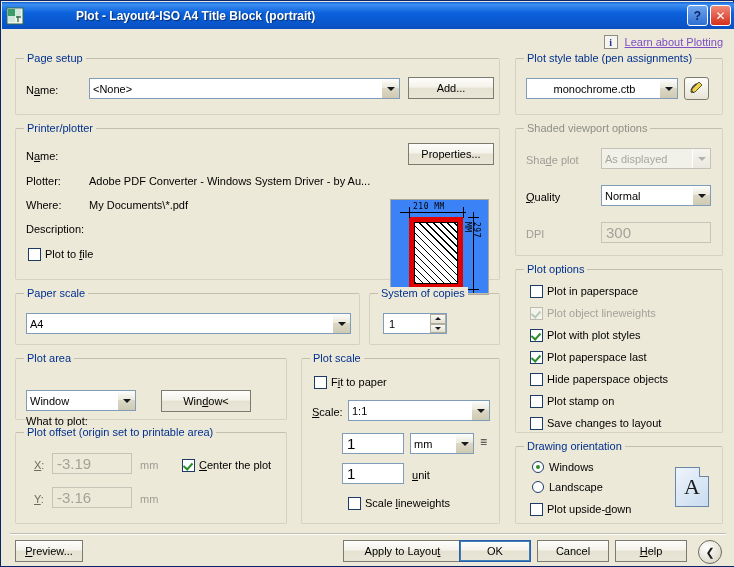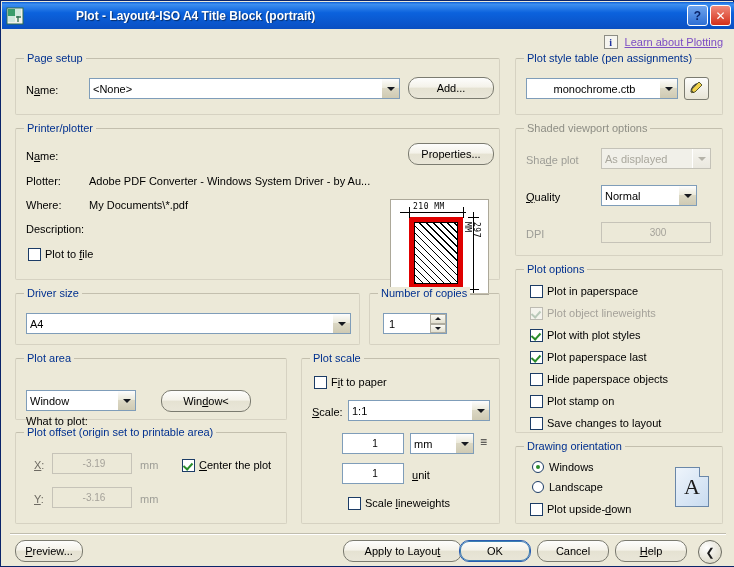--- a/index.html
+++ b/index.html
@@ -82,27 +82,27 @@
   .combo.dis .val{color:#a9a79d;}
   .combo.dis .arrow{background:linear-gradient(to bottom,#f5f4ee,#eae8df);}
   .combo.dis .arrow:after{border-top-color:#b5b3a9;}
   .combo.sel .val{
     background:#b5b5ad;color:#000;margin:1px;padding-left:2px;
     outline:1px dotted #4d4d47;
   }
   .txt{
     position:absolute;box-sizing:border-box;height:21px;
     border:1px solid #7f9db9;background:#fff;
-    font-size:10px;padding-left:4px;line-height:19px;
-    white-space:nowrap;overflow:hidden;text-align:center;
+    font-size:15px;padding-left:4px;line-height:19px;
+    white-space:nowrap;overflow:hidden;
   }
   .txt.dis{border-color:#c6c3b8;background:#ece9d8;color:#a5a29a;}
   .btn{
     position:absolute;box-sizing:border-box;height:22px;
-    border:1px solid #7b7b70;border-radius:10px;
+    border:1px solid #7b7b70;border-radius:0;
     background:linear-gradient(to bottom,#fdfdfc 0%,#f4f2e9 46%,#e5e2d2 50%,#e9e6d8 100%);
     display:flex;align-items:center;justify-content:center;
     font-size:11px;color:#000;
   }
   .btn.default{
     border:1px solid #2a5db0;
     box-shadow:0 0 0 1px #3c7fb1 inset;
   }
   .chk{position:absolute;display:flex;align-items:flex-start;font-size:11px;white-space:nowrap;}
   .chkbox{
@@ -146,21 +146,21 @@
   .ibox{
     width:14px;height:14px;box-sizing:border-box;border:1px solid #8d8d84;
     background:#f6f5ef;margin-right:7px;
     font-size:10px;font-weight:bold;color:#21349e;
     display:flex;align-items:center;justify-content:center;font-family:"Liberation Serif",serif;
   }
   .link{color:#7c4dc4;text-decoration:underline;font-size:11px;}
   .sep{position:absolute;left:8px;width:716px;height:1px;background:#c0bdae;border-bottom:1px solid #fff;}
   
   .preview{
-    position:absolute;background:#ffffff;border:1px solid #aca899;
+    position:absolute;background:#3b82f6;border:1px solid #aca899;
     box-sizing:border-box;
   }
   .prev-paper{position:absolute;background:#e00000;}
   .prev-inner{position:absolute;background:
     repeating-linear-gradient(45deg,#000 0px,#000 1px,#fff 1px,#fff 5px);
     border:1px solid #000;box-sizing:border-box;}
   .dim{position:absolute;font-size:8px;font-family:"DejaVu Sans Mono",monospace;color:#000;letter-spacing:.5px;}
   .dimline{position:absolute;background:#000;}
   .vtext{transform:rotate(90deg);transform-origin:left top;}
   
@@ -263,29 +263,29 @@
         <span class="dim" style="left:22px;top:2px;">210 MM</span>
 
         <div class="dimline" style="left:82px;top:12px;width:1px;height:82px;"></div>
         <div class="dimline" style="left:77px;top:17px;width:11px;height:1px;"></div>
         <div class="dimline" style="left:77px;top:89px;width:11px;height:1px;"></div>
         <span class="dim vtext" style="left:90px;top:22px;">297 MM</span>
       </div>
     </div>
 
     <div class="grp" style="left:13px;top:264px;width:345px;height:52px;">
-      <span class="cap">Driver size</span>
+      <span class="cap">Paper scale</span>
       <div class="combo" style="left:10px;top:19px;width:325px;">
         <span class="val">A4</span>
         <span class="arrow"></span>
       </div>
     </div>
 
     <div class="grp" style="left:367px;top:264px;width:131px;height:52px;">
-      <span class="cap">Number of copies</span>
+      <span class="cap">System of copies</span>
       <div class="spin" style="left:13px;top:19px;width:64px;">
         <span class="sval">1</span>
         <span class="sbtns">
           <span class="sb up"></span>
           <span class="sb dn"></span>
         </span>
       </div>
     </div>
 
     <div class="grp" style="left:13px;top:329px;width:272px;height:62px;">
@@ -374,21 +374,21 @@
     <div class="grp disabled" style="left:513px;top:99px;width:208px;height:128px;">
       <span class="cap">Shaded viewport options</span>
 
       <span class="lbl dis" style="left:10px;top:25px;">Sha<u>d</u>e plot</span>
       <div class="combo dis" style="left:85px;top:19px;width:110px;">
         <span class="val">As displayed</span>
         <span class="arrow"></span>
       </div>
 
       <span class="lbl" style="left:10px;top:62px;"><u>Q</u>uality</span>
-      <div class="combo" style="left:85px;top:56px;width:96px;">
+      <div class="combo" style="left:85px;top:56px;width:110px;">
         <span class="val">Normal</span>
         <span class="arrow"></span>
       </div>
 
       <span class="lbl dis" style="left:10px;top:99px;">DPI</span>
       <div class="txt dis" style="left:85px;top:93px;width:110px;">
         <span>300</span>
       </div>
     </div>
 

